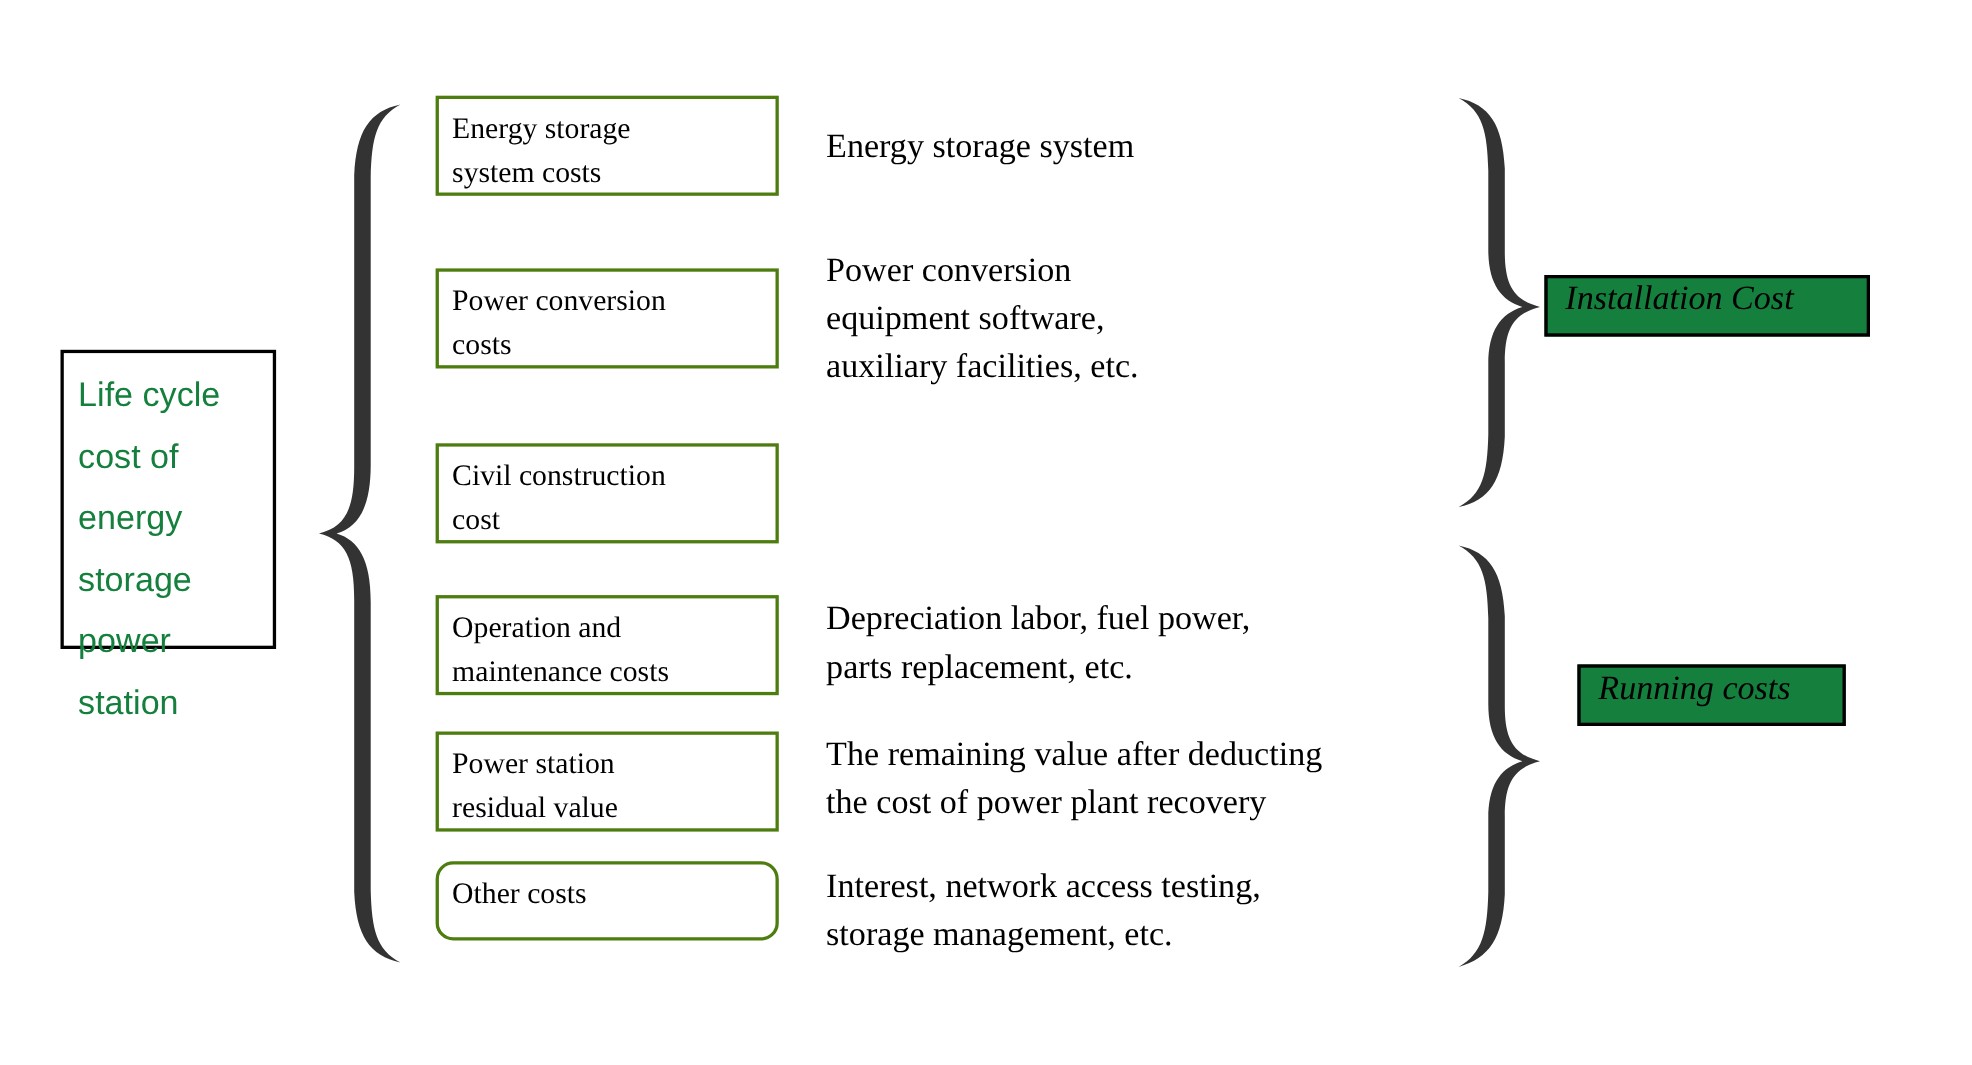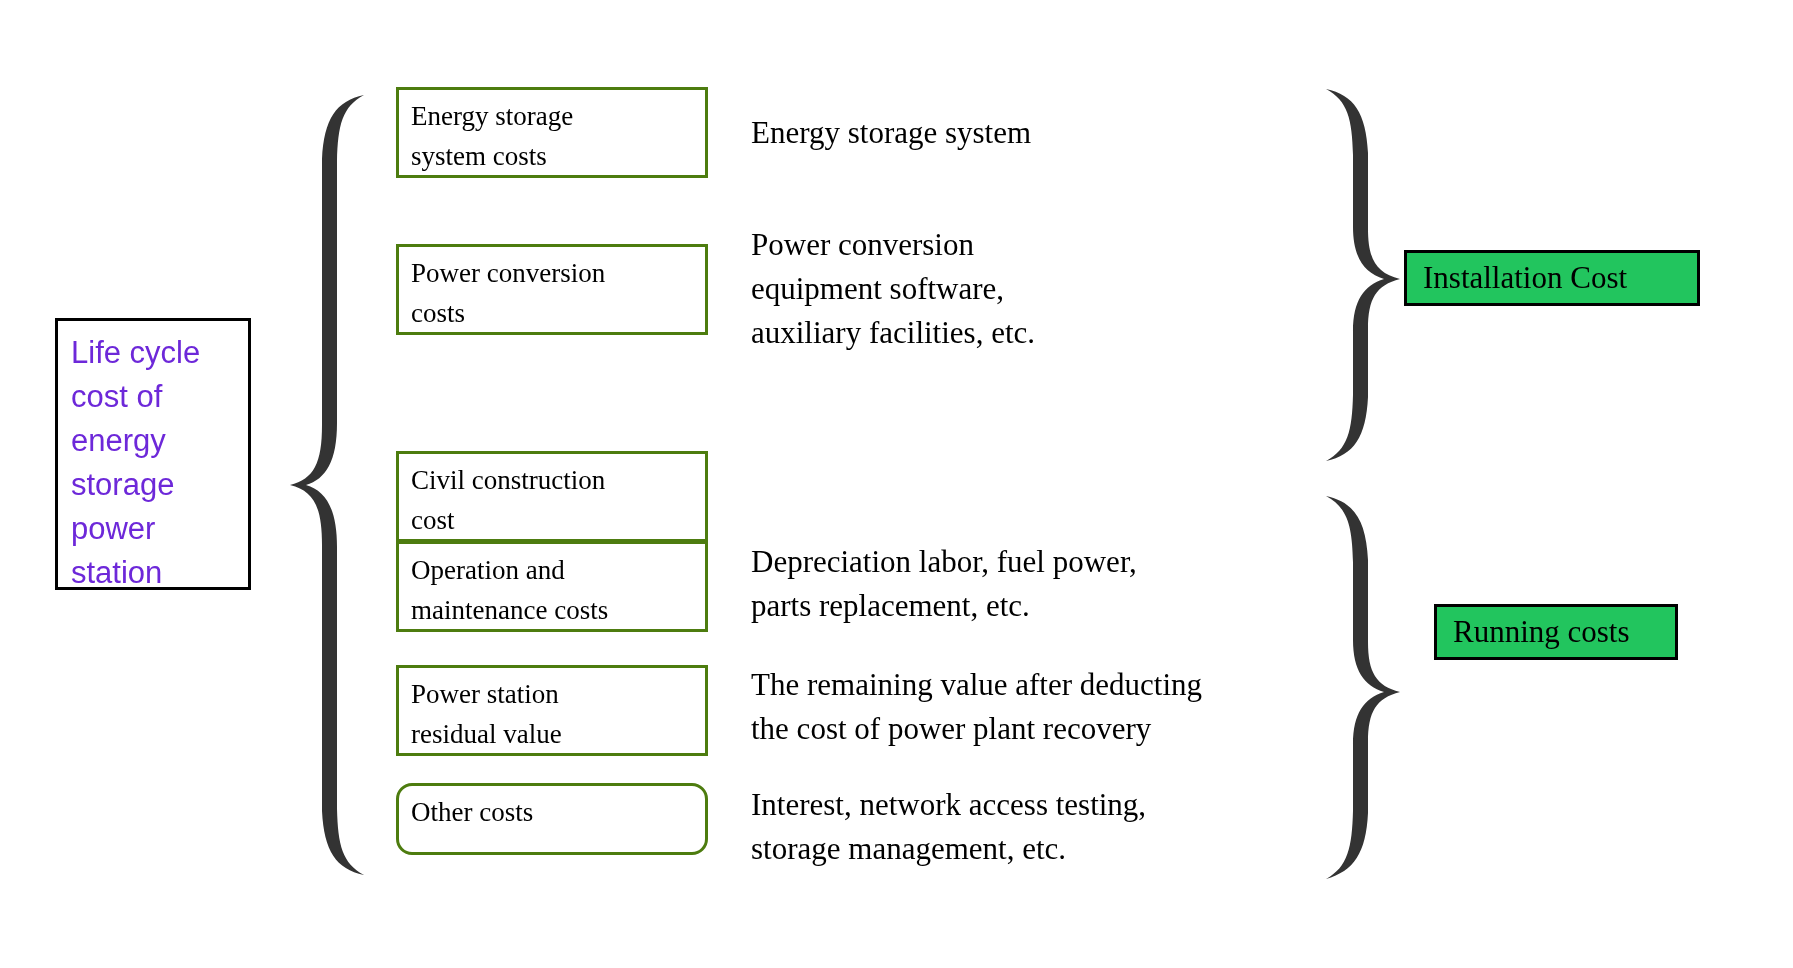--- a/index.html
+++ b/index.html
@@ -31,22 +31,22 @@
     box-sizing: border-box;
     background: #fff;
   }
   .root-box .root-label {
     position: absolute;
     left: 13px;
     top: 10px;
     right: 6px;
     font-family: "Liberation Sans", sans-serif;
     font-size: 31px;
-    line-height: 44px;
-    color: #6d28d9;
+    line-height: 56px;
+    color: #15803d;
     white-space: pre-line;
   }
 
   
   .brace {
     position: absolute;
     color: #333333;
   }
   .brace svg { display: block; }
 
@@ -79,23 +79,23 @@
     line-height: 44px;
     white-space: pre-line;
     color: #000;
   }
 
   
   .group-box {
     position: absolute;
     border: 3px solid #000;
     box-sizing: border-box;
-    background: #22c55e;
+    background: #15803d;
     display: flex;
-    align-items: center;
+    font-style: italic;
   }
   .group-box .group-label {
     font-family: "Liberation Serif", serif;
     font-size: 31px;
     line-height: 36px;
     padding-left: 16px;
     white-space: nowrap;
   }
 </style>
 </head>
@@ -133,21 +133,21 @@
   <div class="cat-box" style="top:87px; height:91px;">
     <div class="cat-label">Energy storage
 system costs</div>
   </div>
 
   <div class="cat-box" style="top:244px; height:91px;">
     <div class="cat-label">Power conversion
 costs</div>
   </div>
 
-  <div class="cat-box" style="top:403px; height:91px;margin-top:48px;">
+  <div class="cat-box" style="top:403px; height:91px;">
     <div class="cat-label">Civil construction
 cost</div>
   </div>
 
   <div class="cat-box" style="top:541px; height:91px;">
     <div class="cat-label">Operation and
 maintenance costs</div>
   </div>
 
   <div class="cat-box" style="top:665px; height:91px;">

